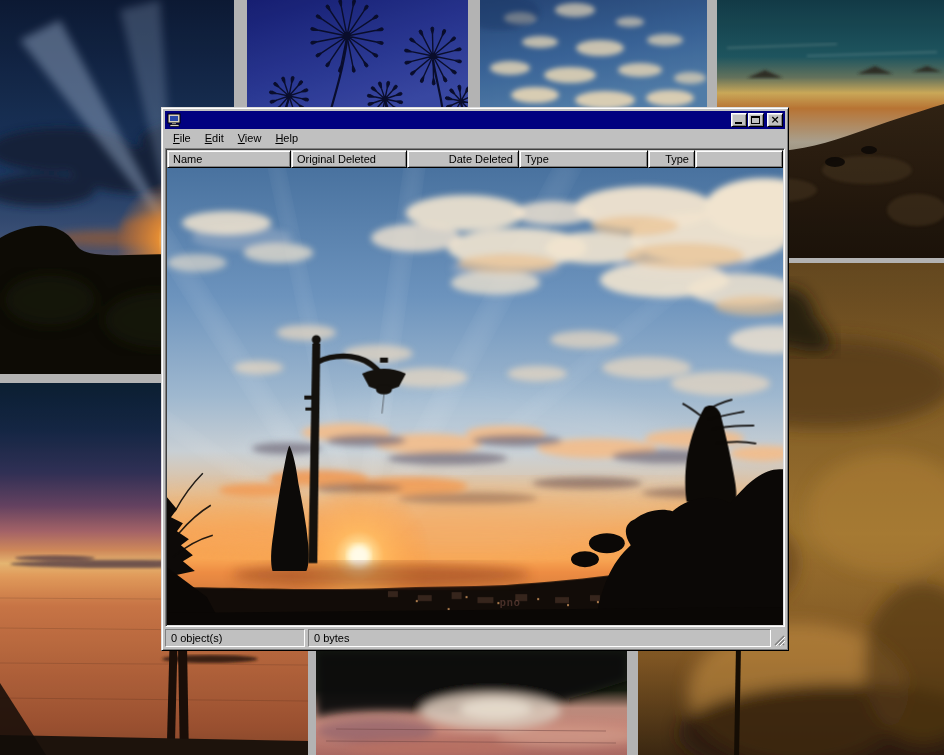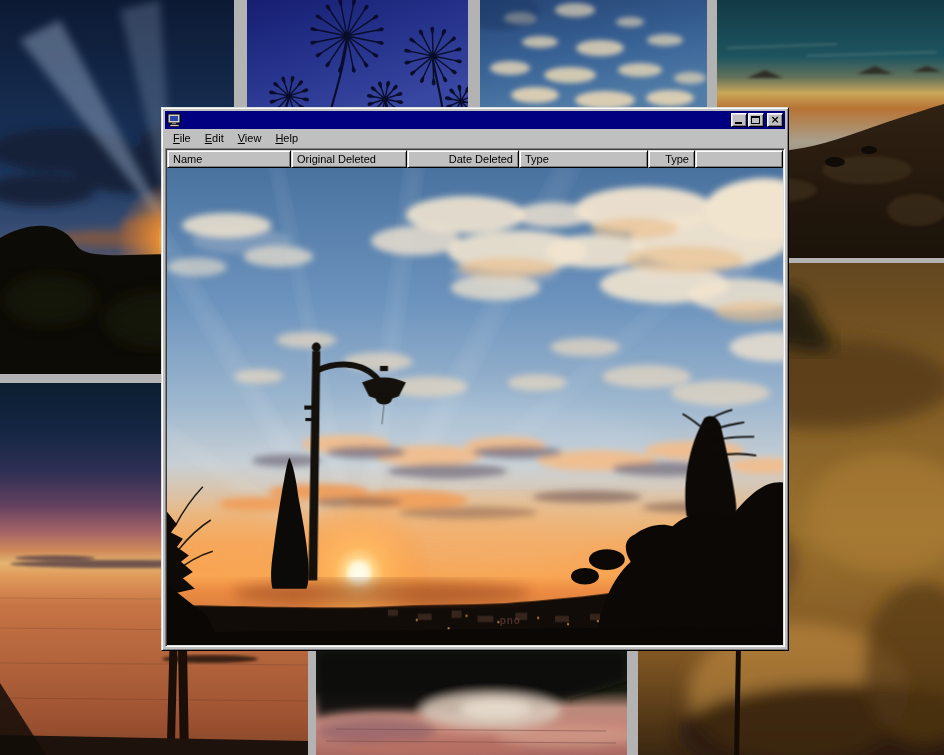--- a/index.html
+++ b/index.html
@@ -619,13 +619,26 @@
           <rect x="214" y="190" width="8" height="5"></rect>
         </g>
         <line x1="218" y1="227" x2="216" y2="246" stroke="#14110d" stroke-width="1" opacity=".5"></line>
 
         <path d="M0,446 L619,440 L619,458 L0,458 Z" fill="#0a0705"></path>
       </svg>
       <div id="watermark">pno</div>
     </div>
   </div>
 
+  <div id="statusbar">
+    <div class="pane" id="pane-objects">0 object(s)</div>
+    <div class="pane" id="pane-bytes">0 bytes</div>
+    <div id="grip">
+      <svg width="12" height="12" viewBox="0 0 12 12">
+        <line x1="11" y1="2" x2="2" y2="11" stroke="#808080" stroke-width="1.5"></line>
+        <line x1="11" y1="6" x2="6" y2="11" stroke="#808080" stroke-width="1.5"></line>
+        <line x1="11" y1="10" x2="10" y2="11" stroke="#808080" stroke-width="1.5"></line>
+        <line x1="12" y1="3" x2="3" y2="12" stroke="#fff" stroke-width="1"></line>
+        <line x1="12" y1="7" x2="7" y2="12" stroke="#fff" stroke-width="1"></line>
+      </svg>
+    </div>
+  </div>
 </div>
 
 </body></html>

